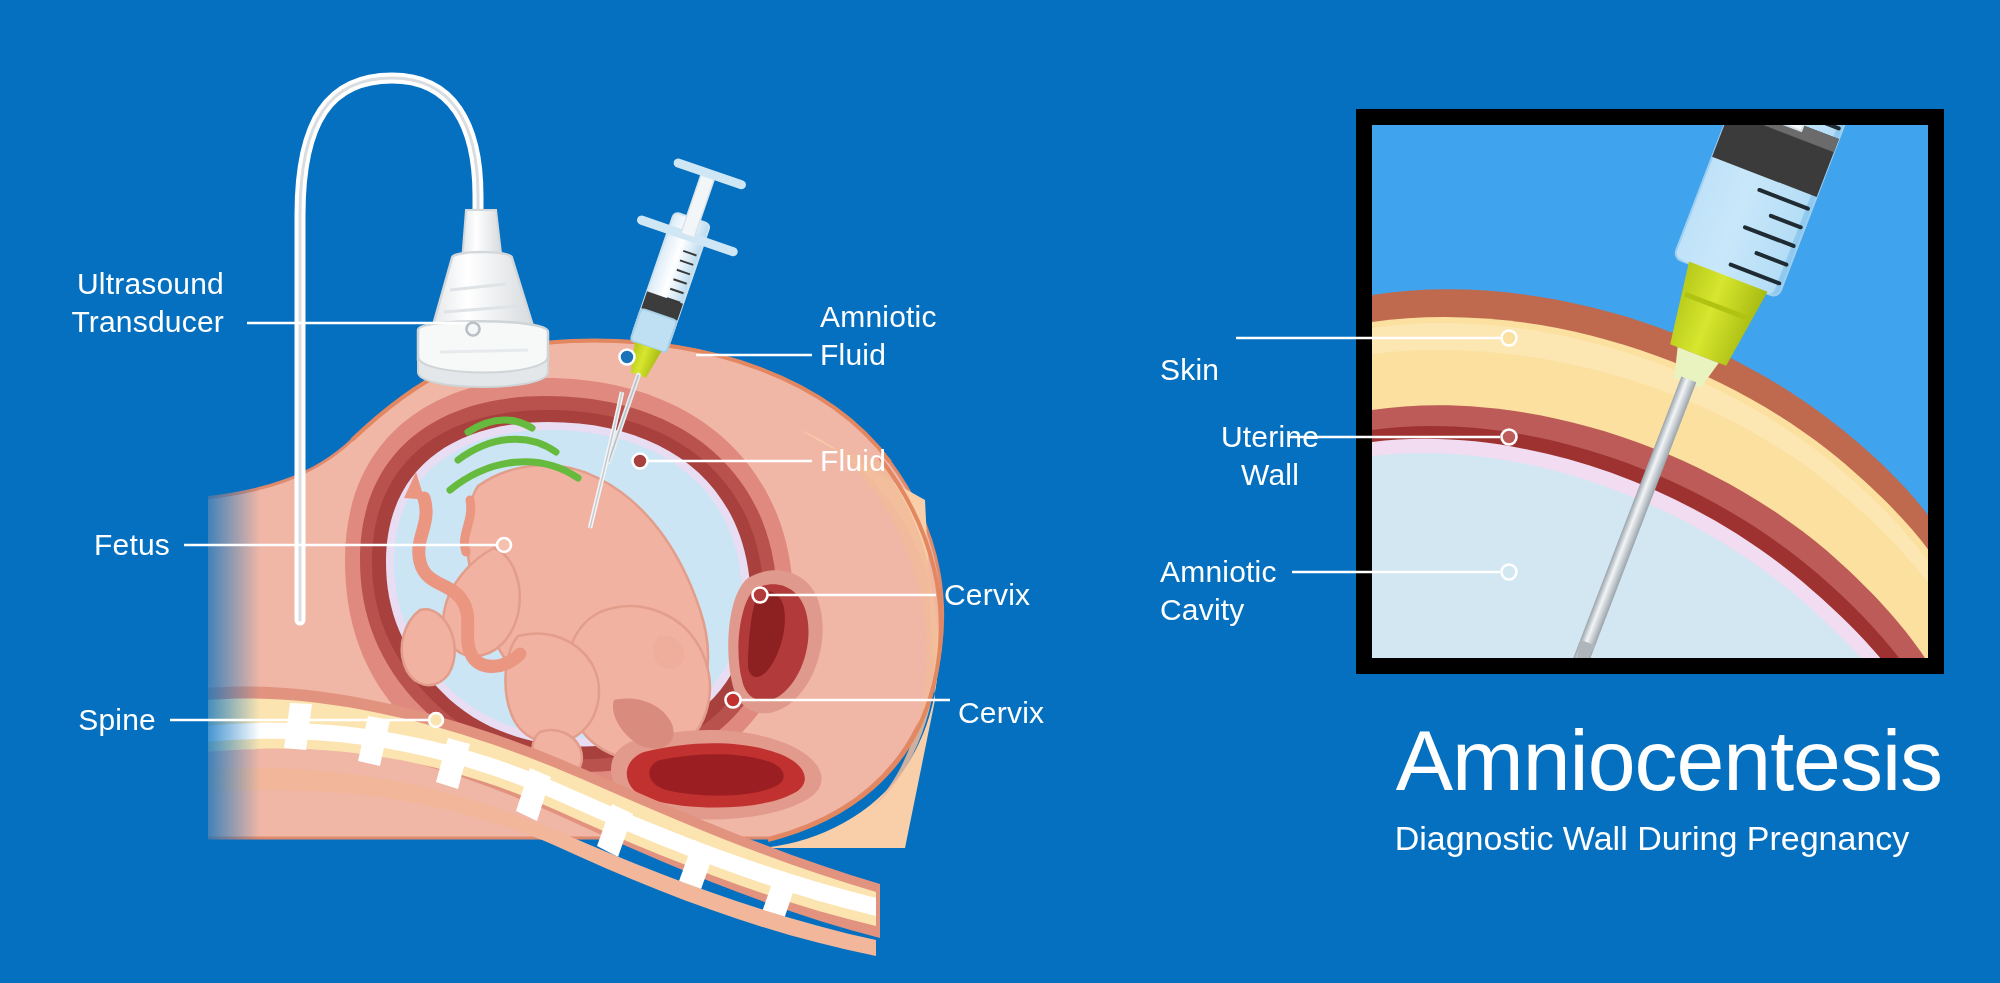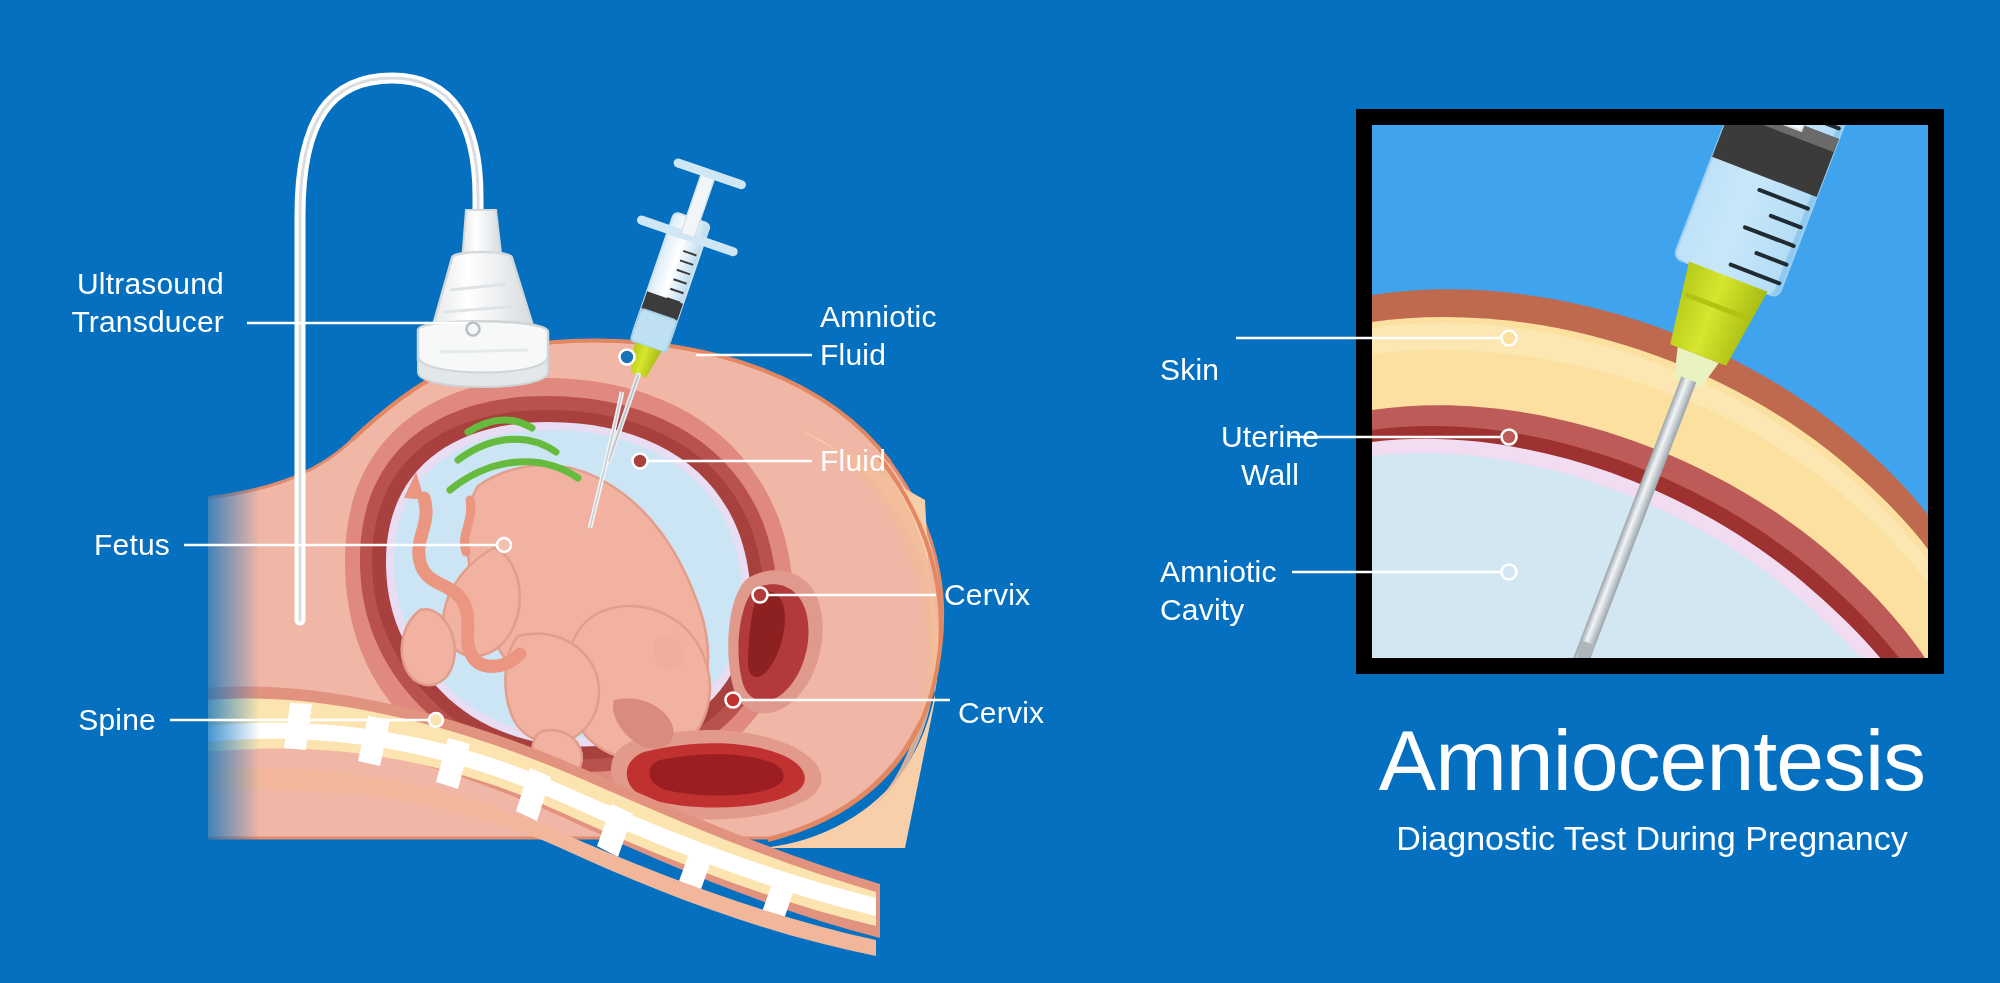--- a/index.html
+++ b/index.html
@@ -352,17 +352,17 @@
   <div class="lbl" style="left:958px;top:694px;width:200px;">Cervix</div>
 
   <div class="lbl" style="left:1160px;top:319px;width:200px;margin-top:32px;">Skin</div>
 
   <div class="lbl" style="left:1160px;top:418px;width:220px;text-align:center;">Uterine
 Wall</div>
 
   <div class="lbl" style="left:1160px;top:553px;width:230px;">Amniotic
 Cavity</div>
 
-  <div class="title" style="left:1362px;top:714px;width:580px;text-align:center;">Amniocentesis</div>
-
-  <div class="subtitle" style="left:1362px;top:818px;width:580px;text-align:center;">Diagnostic Test During Pregnancy</div>
+  <div class="title" style="left:1362px;top:714px;width:580px;text-align:right;">Amniocentesis</div>
+
+  <div class="subtitle" style="left:1362px;top:818px;width:580px;text-align:center;">Diagnostic Wall During Pregnancy</div>
 
 </div>
 
 </body></html>

